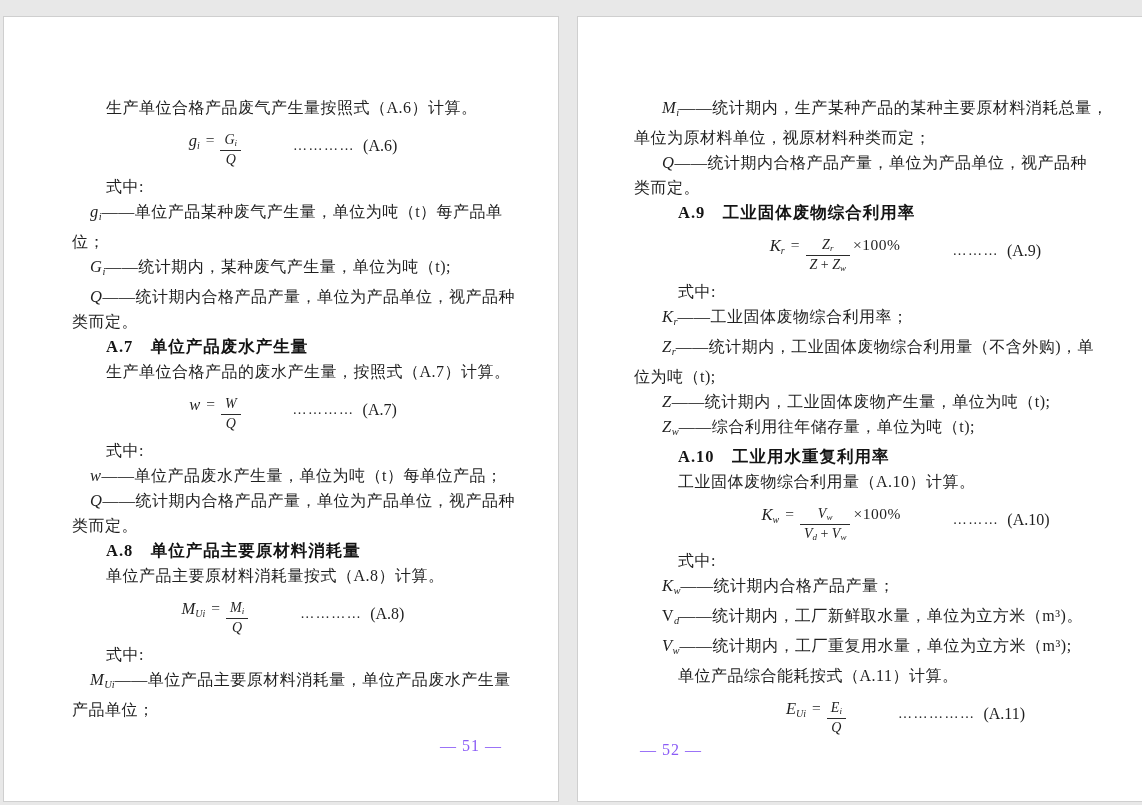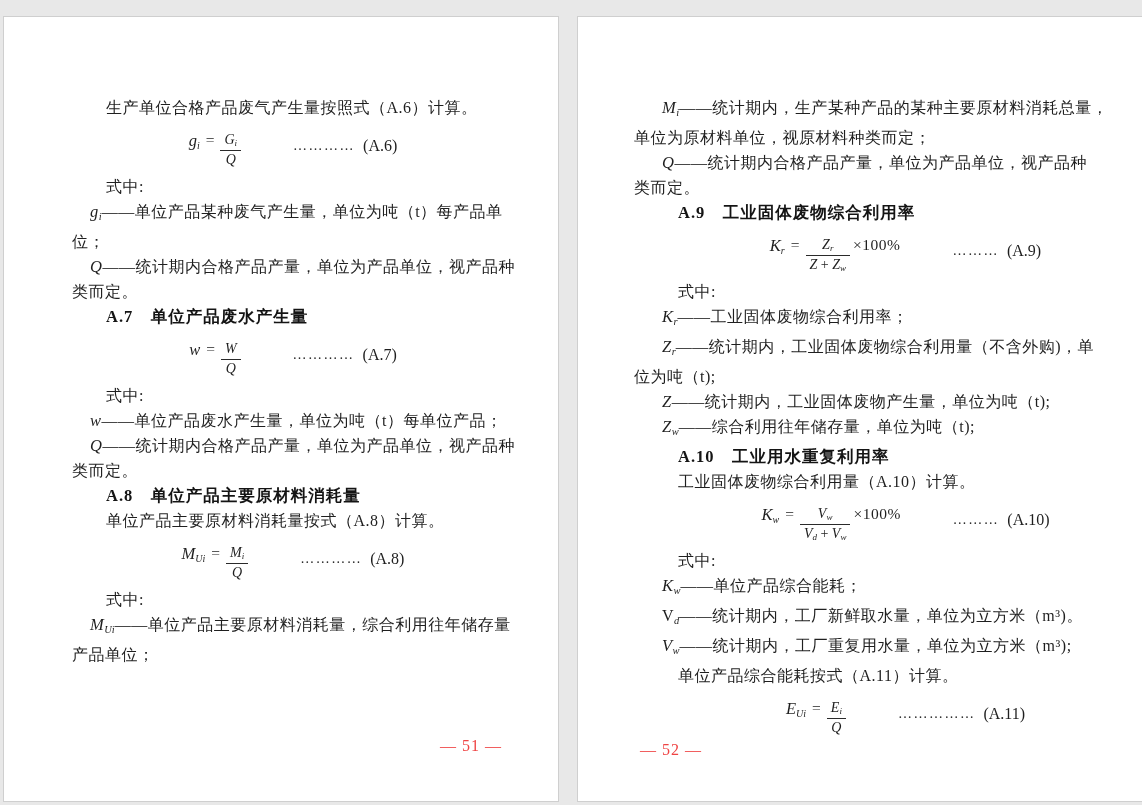--- a/index.html
+++ b/index.html
@@ -46,21 +46,21 @@
   .eq sub{font-size:10px;font-style:italic;vertical-align:-3px;}
   .eq .op{font-style:normal;margin:0 6px;font-size:15.5px;}
   .frac{display:inline-flex;flex-direction:column;align-items:stretch;text-align:center;font-size:14px;line-height:1.3;}
   .frac .num{display:block;padding:0 4px;}
   .frac .den{display:block;padding:0 4px;border-top:1px solid #2a2a2a;}
   .frac sub{font-size:9px;vertical-align:-2px;}
   .suffix{font-style:normal;font-size:15.5px;margin-left:3px;letter-spacing:0.5px;}
   .dots{margin-left:52px;font-size:14px;letter-spacing:1.5px;color:#2a2a2a;}
   .flabel{margin-left:8px;font-size:16px;color:#1f1f1f;}
   .page-number{
-    position:absolute;font-size:16px;color:#ef4444;letter-spacing:1px;
+    position:absolute;font-size:16px;color:#8b5cf6;letter-spacing:1px;
     white-space:nowrap;
   }
   .page-left  .page-number{bottom:46px;right:56px;}
   .page-right .page-number{bottom:42px;left:62px;}
 </style>
 </head>
 <body>
 
 <div class="canvas">
 
@@ -75,23 +75,25 @@
               <span class="num"><i>G</i><sub>i</sub></span>
               <span class="den"><i>Q</i></span>
             </span>
           </span>
           <span class="dots">…………</span>
           <span class="flabel">(A.6)</span>
         </div>
         <div class="line indent"><span>式中:</span></div>
         <div class="line def"><i>g</i><sub>i</sub><span>——单位产品某种废气产生量，单位为吨（t）每产品单</span></div>
         <div class="line"><span>位；</span></div>
+        <div class="line def"><i>G</i><sub>i</sub><span>——统计期内，某种废气产生量，单位为吨（t);</span></div>
         <div class="line def"><i>Q</i><span>——统计期内合格产品产量，单位为产品单位，视产品种</span></div>
         <div class="line"><span>类而定。</span></div>
         <div class="line heading indent"><span>A.7　单位产品废水产生量</span></div>
+        <div class="line indent"><span>生产单位合格产品的废水产生量，按照式（A.7）计算。</span></div>
         <div class="formula">
           <span class="eq">
             <span class="lhs"><i>w</i></span>
             <span class="op">=</span>
             <span class="frac">
               <span class="num"><i>W</i></span>
               <span class="den"><i>Q</i></span>
             </span>
           </span>
           <span class="dots">…………</span>
@@ -109,21 +111,21 @@
             <span class="op">=</span>
             <span class="frac">
               <span class="num"><i>M</i><sub>i</sub></span>
               <span class="den"><i>Q</i></span>
             </span>
           </span>
           <span class="dots">…………</span>
           <span class="flabel">(A.8)</span>
         </div>
         <div class="line indent"><span>式中:</span></div>
-        <div class="line def"><i>M</i><sub>Ui</sub><span>——单位产品主要原材料消耗量，综合利用往年储存量</span></div>
+        <div class="line def"><i>M</i><sub>Ui</sub><span>——单位产品主要原材料消耗量，单位产品废水产生量</span></div>
         <div class="line"><span>产品单位；</span></div>
       </div>
     <div class="page-number">— 51 —</div>
   </div>
 
   <div class="page page-right">
     <div class="content">
         <div class="line def"><i>M</i><sub>i</sub><span>——统计期内，生产某种产品的某种主要原材料消耗总量，</span></div>
         <div class="line"><span>单位为原材料单位，视原材料种类而定；</span></div>
         <div class="line def"><i>Q</i><span>——统计期内合格产品产量，单位为产品单位，视产品种</span></div>
@@ -157,21 +159,21 @@
             <span class="frac">
               <span class="num"><i>V</i><sub>w</sub></span>
               <span class="den"><i>V</i><sub>d</sub><span> + </span><i>V</i><sub>w</sub></span>
             </span>
             <span class="suffix">×100%</span>
           </span>
           <span class="dots">………</span>
           <span class="flabel">(A.10)</span>
         </div>
         <div class="line indent"><span>式中:</span></div>
-        <div class="line def"><i>K</i><sub>w</sub><span>——单位产品综合能耗；</span></div>
+        <div class="line def"><i>K</i><sub>w</sub><span>——统计期内合格产品产量；</span></div>
         <div class="line def"><span>V</span><sub>d</sub><span>——统计期内，工厂新鲜取水量，单位为立方米（m³)。</span></div>
         <div class="line def"><i>V</i><sub>w</sub><span>——统计期内，工厂重复用水量，单位为立方米（m³);</span></div>
         <div class="line indent"><span>单位产品综合能耗按式（A.11）计算。</span></div>
         <div class="formula">
           <span class="eq">
             <span class="lhs"><i>E</i><sub>Ui</sub></span>
             <span class="op">=</span>
             <span class="frac">
               <span class="num"><i>E</i><sub>i</sub></span>
               <span class="den"><i>Q</i></span>

